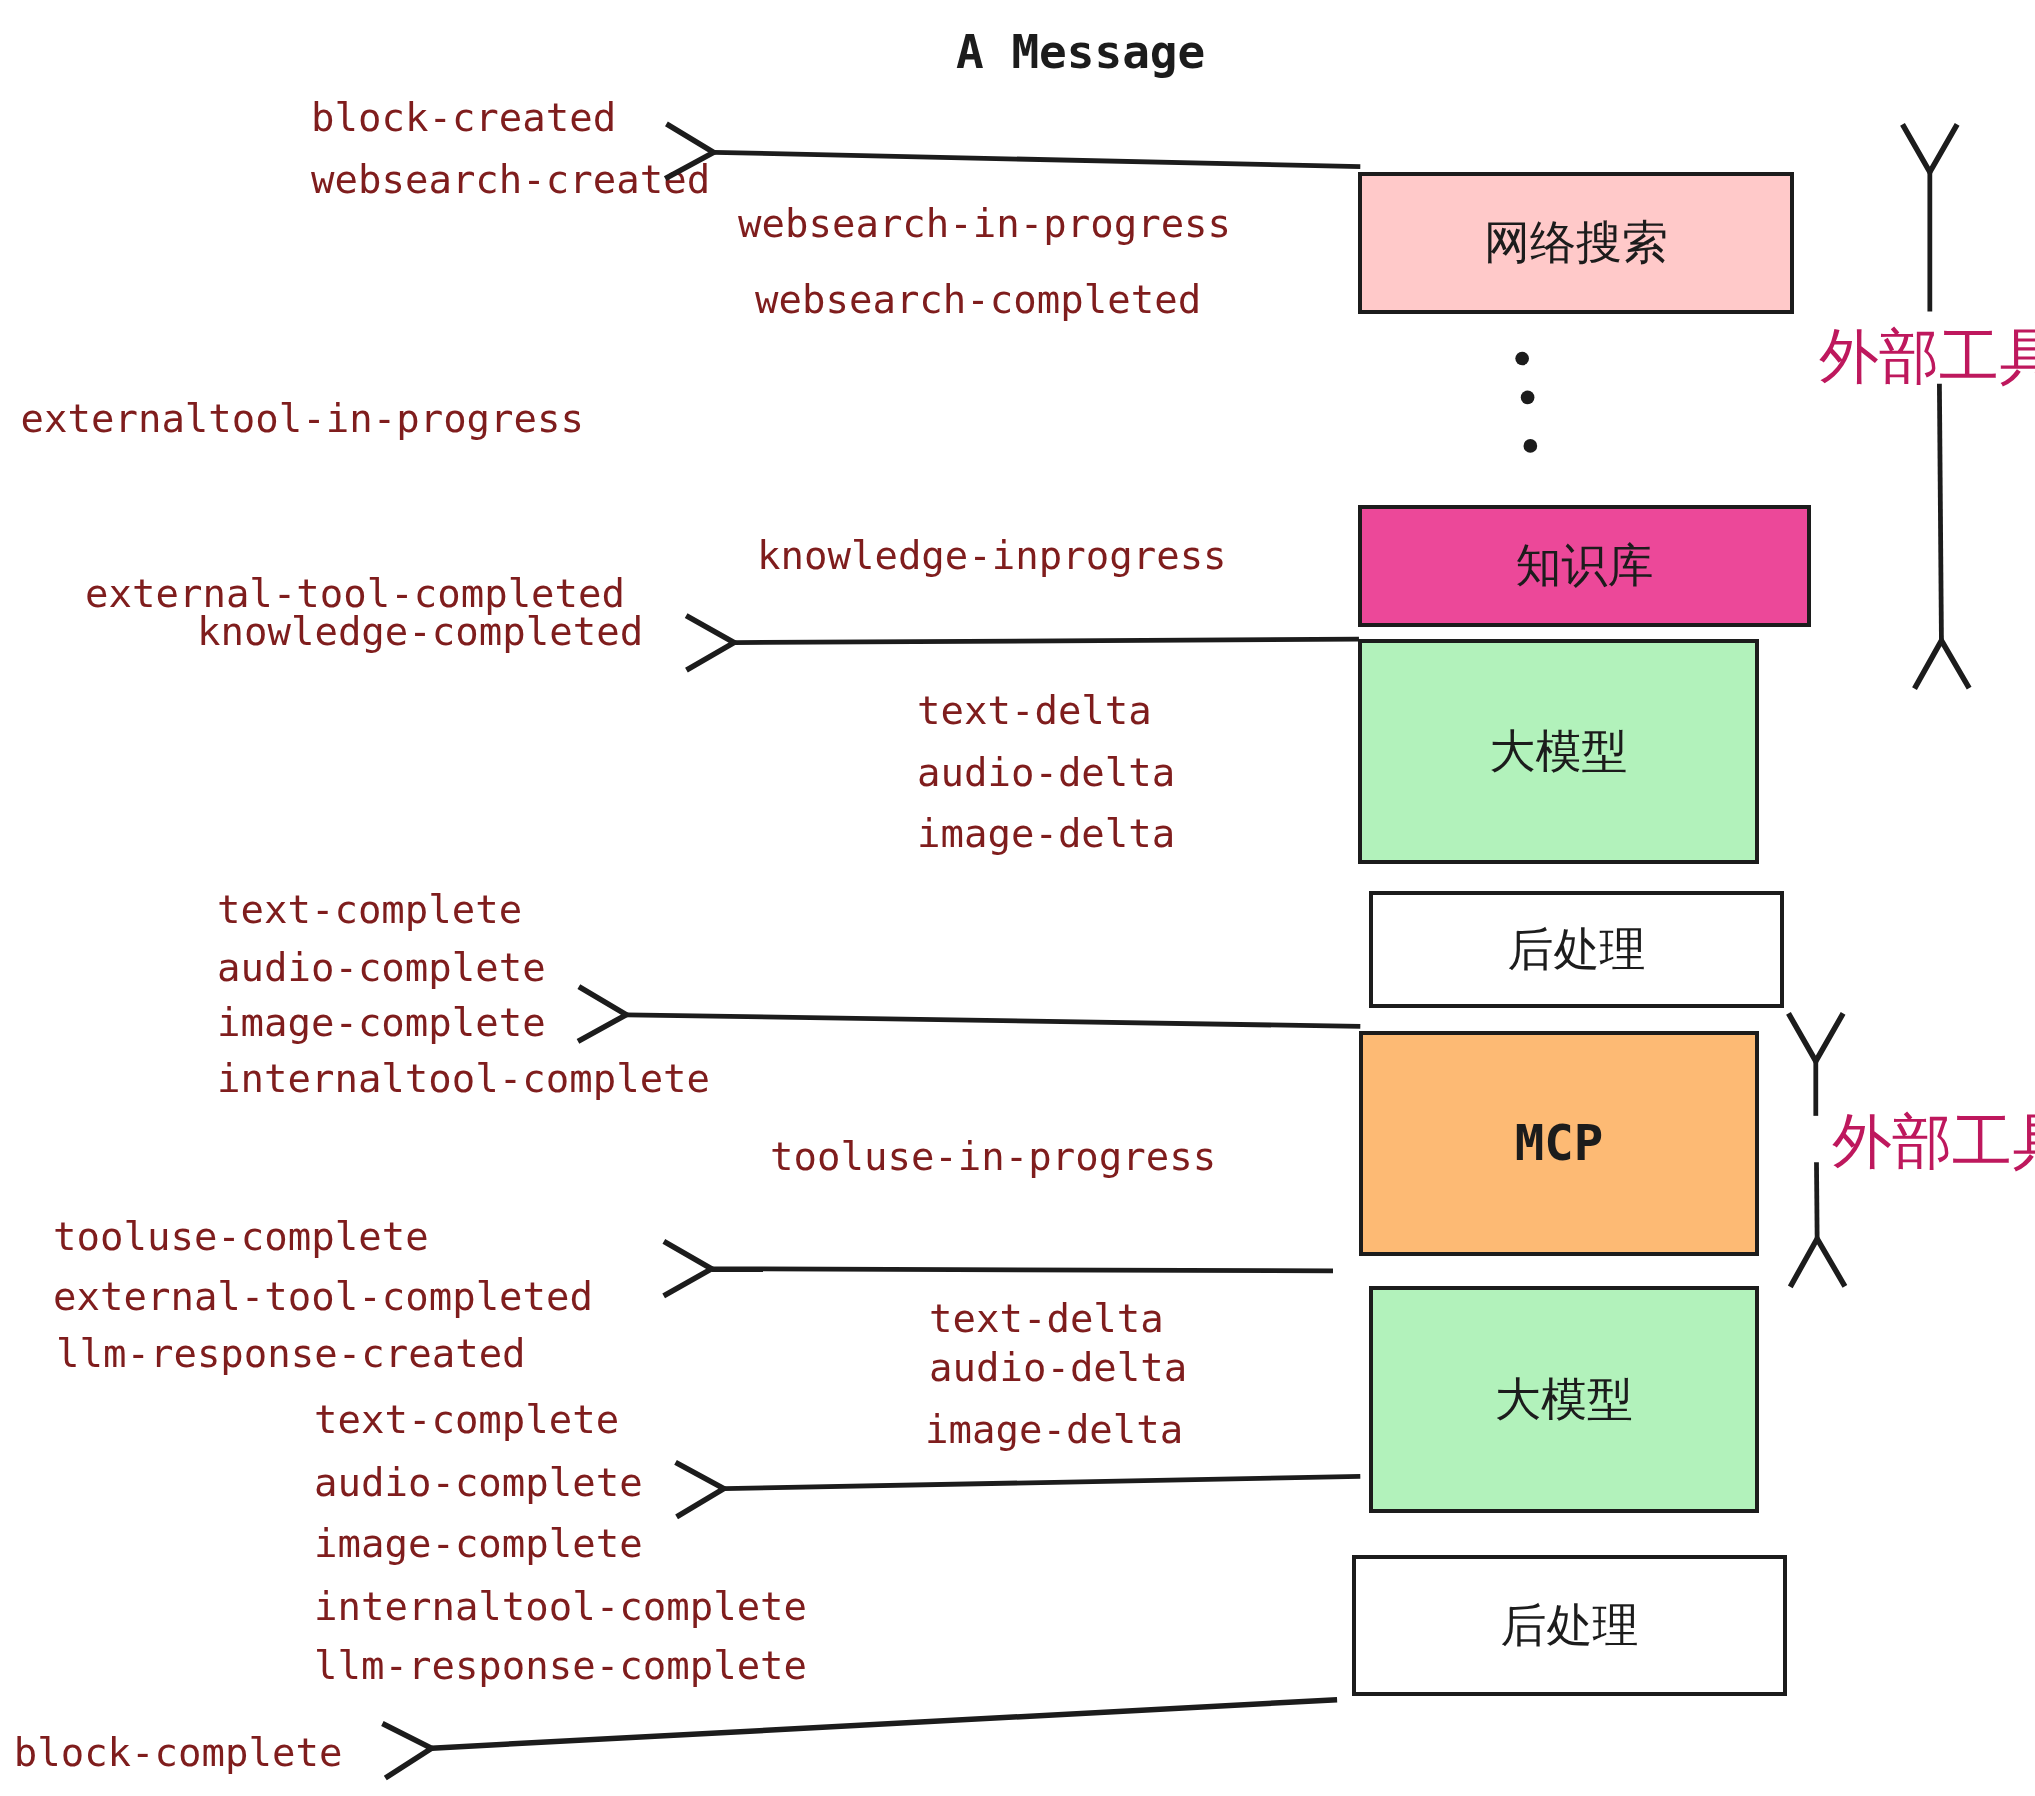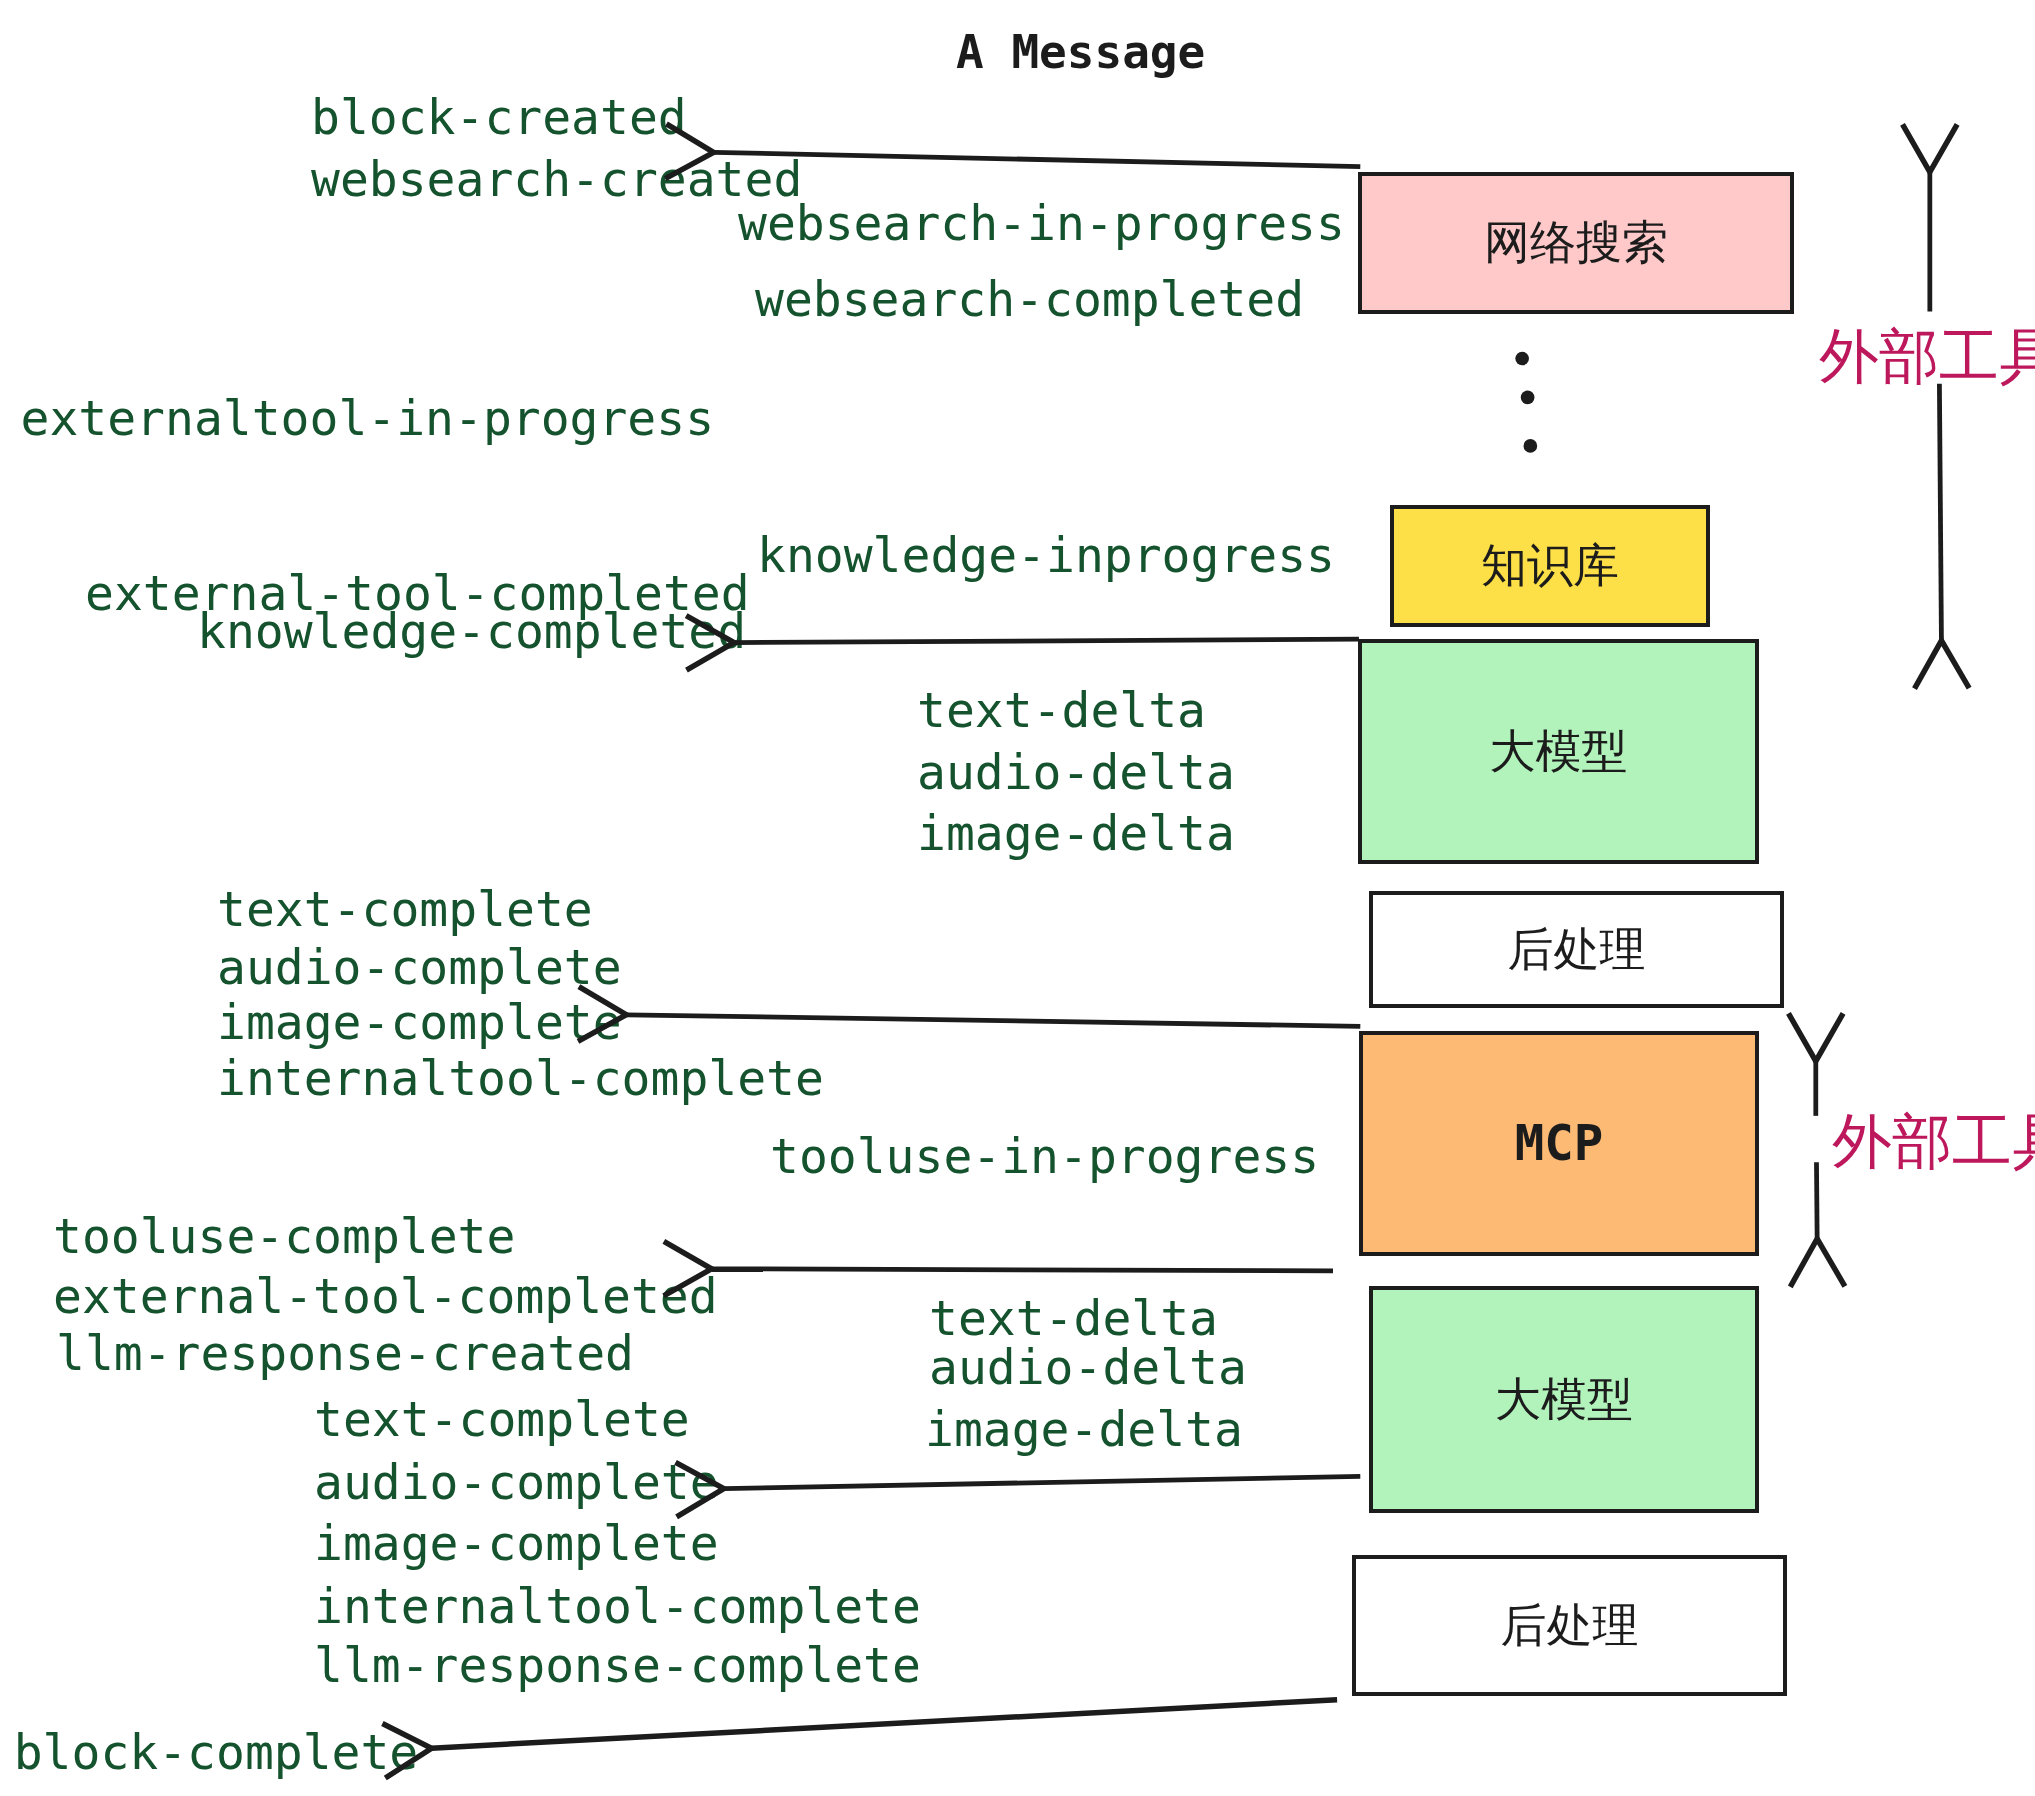--- a/index.html
+++ b/index.html
@@ -7,24 +7,24 @@
     position:relative;
     width:2035px;height:1796px;
     background:#ffffff;
     overflow:hidden;
     font-family:"DejaVu Sans Mono", monospace;
     color:#1c1c1c;
   }
   .evt{
     position:absolute;
     font-family:"DejaVu Sans Mono", monospace;
-    font-size:48px;
+    font-size:39px;
     line-height:45px;
     white-space:nowrap;
-    color:#14532d;
+    color:#7f1d1d;
   }
   .title{
     position:absolute;
     font-family:"DejaVu Sans Mono", monospace;
     font-size:46px;
     font-weight:600;
     line-height:46px;
     white-space:nowrap;
     color:#1c1c1c;
   }
@@ -66,21 +66,21 @@
 <body>
 
 <div id="canvas">
 
   <div class="title" style="left:956px;top:29px;">A Message</div>
 
   <div class="box" style="left: 1358px; top: 172px; width: 436px; height: 142px; background: rgb(255, 201, 201);">
     <span class="lbl">网络搜索</span>
   </div>
 
-  <div class="box" style="left: 1358px; top: 505px; width: 320px; height: 122px; background: #fde047; margin-left: 32px;">
+  <div class="box" style="left: 1358px; top: 505px; width: 453px; height: 122px; background: #ec4899;">
     <span class="lbl">知识库</span>
   </div>
 
   <div class="box" style="left: 1358px; top: 639px; width: 401px; height: 225px; background: rgb(178, 242, 187);">
     <span class="lbl">大模型</span>
   </div>
 
   <div class="box" style="left: 1369px; top: 891px; width: 415px; height: 117px; background: rgb(255, 255, 255);">
     <span class="lbl">后处理</span>
   </div>

